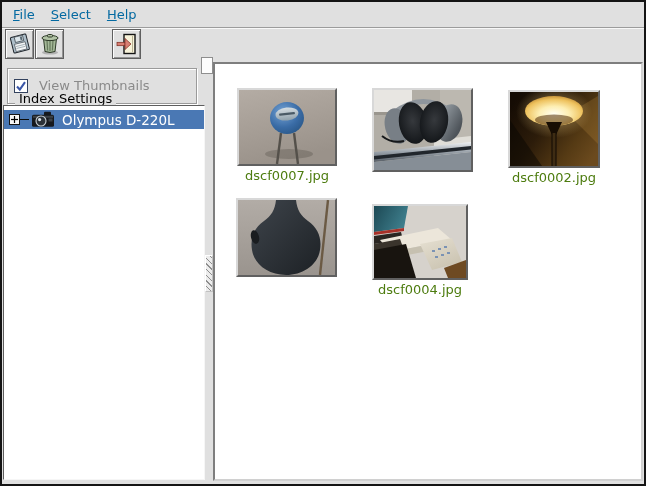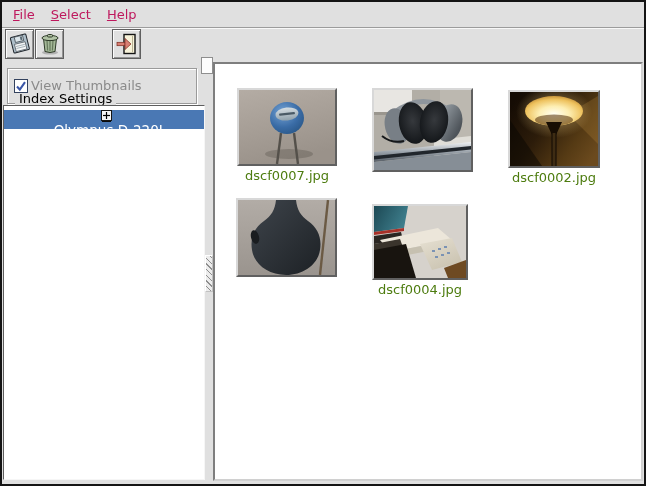--- a/index.html
+++ b/index.html
@@ -11,21 +11,21 @@
     border: 2px solid #141414; background: #e0e0e0; overflow: hidden;
   }
 
   
   .menubar {
     position: absolute; left: 0; top: 0; width: 642px; height: 26px;
     display: flex; align-items: center; padding-left: 4px;
     border-bottom: 1px solid #9c9c9c; box-shadow: 0 1px 0 #f8f8f8;
   }
   .menu-item {
-    padding: 4px 7px; font-size: 13px; color: #be185d; cursor: default;
+    padding: 4px 7px; font-size: 13px; color: #0369a1; cursor: default;
     margin-right: 2px;
   }
   .menu-label { display: inline-block; }
   .menu-label::first-letter { text-decoration: underline; }
 
   
   .tb-btn {
     position: absolute; width: 29px; height: 30px;
     background: #e0e0e0; border: 1px solid #5f5f5f;
     box-shadow: inset 1px 1px 0 #fbfbfb, inset -1px -1px 0 #949494;
@@ -47,34 +47,33 @@
   }
   .check-row {
     position: absolute; left: 6px; top: 9px;
     display: flex; align-items: center;
   }
   .checkbox {
     width: 14px; height: 14px; background: #fff;
     border: 1px solid #33425e; display: inline-flex;
     align-items: center; justify-content: center;
   }
-  .check-label { font-size: 13px; color: #8a8a8a; margin-left: 3px; }
+  .check-label { font-size: 13px; color: #8a8a8a; margin-left: 11px; }
 
   
   .treeview {
     position: absolute; left: 1px; top: 103px; width: 202px; height: 375px;
     background: #fff; border: 1px solid;
     border-color: #5e5e5e #f6f6f6 #f6f6f6 #5e5e5e;
   }
   .tree-row {
     position: absolute; left: 0; top: 4px; width: 100%; height: 19px;
     background: #4a78b4; color: #fff;
     display: flex; align-items: center; padding-left: 5px;
     font-size: 13.5px;
-    flex-direction: column;
   }
   .expander {
     width: 11px; height: 11px; background: #f6f6f6;
     border: 1px solid #141414; flex: 0 0 auto;
     display: inline-flex; align-items: center; justify-content: center;
   }
   .tree-line { width: 9px; height: 1px; background: #0a0a0a; flex: 0 0 auto; }
   .tree-label { margin-left: 7px; white-space: nowrap; }
 
   

